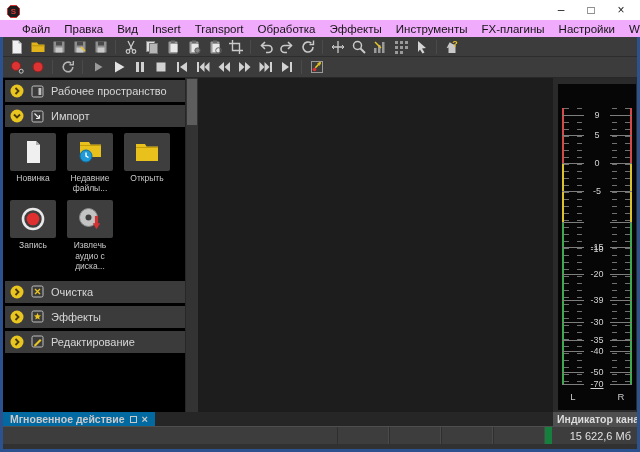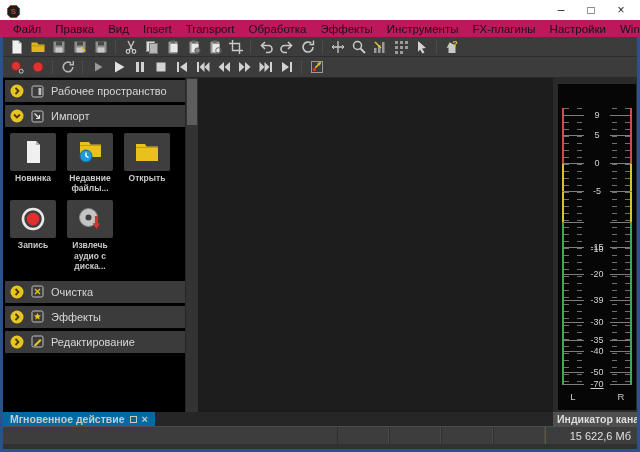--- a/index.html
+++ b/index.html
@@ -6,21 +6,21 @@
   html,body { width:640px; height:452px; background:#1d1d1d; overflow:hidden;
               font-family:"Liberation Sans","DejaVu Sans",sans-serif; }
   .window { position:relative; width:640px; height:452px; background:#fff; }
 
   
   .titlebar { height:20px; background:#fff; display:flex; align-items:center; padding:0 4px 0 7px; }
   .app-ico { width:13px; height:13px; display:inline-block; }
   .win-controls { margin-left:auto; display:flex; }
   .win-btn { width:30px; height:18px; display:flex; align-items:center; justify-content:center;
              color:#222; font-size:12px; line-height:1; cursor:default; }
-  .menubar { height:17px; background:#be185d; display:flex; align-items:center; padding-left:6px; }
+  .menubar { height:17px; background:#f0abfc; display:flex; align-items:center; padding-left:15px; }
   .menu-item { font-size:11.5px; color:#141414; padding:1px 7px; white-space:nowrap; }
 
   
   .body-frame { position:absolute; top:37px; left:0; right:0; bottom:0;
                 border:3px solid #2b518e; border-top:none; background:#1d1d1d;
                 display:flex; flex-direction:column; }
 
   
   .toolbar { background:#3c3c3c; display:flex; align-items:center; padding-left:3px; flex:0 0 auto; }
   .toolbar.row1 { height:20px; border-bottom:1px solid #2d2d2d; }
@@ -37,21 +37,21 @@
   .sidebar { position:relative; width:195px; background:#000000; flex:0 0 auto; }
   .sb-inner { position:absolute; top:2px; left:2px; right:13px; bottom:0; overflow:hidden; }
   .sb-header { height:22px; margin-bottom:3px; background:#3b3b3b; display:flex; align-items:center;
                gap:7px; padding-left:5px; }
   .sb-label { font-size:11px; color:#d6d6d6; white-space:nowrap; }
   .sb-exp, .sb-mini { display:flex; align-items:center; }
   .tile-grid { display:flex; flex-wrap:wrap; gap:7px 11px; padding:3px 2px 8px 5px; margin-bottom:2px; }
   .tile { width:46px; display:flex; flex-direction:column; align-items:center; }
   .tile-box { width:46px; height:38px; background:#3e3e3e; border-radius:2px;
               display:flex; align-items:center; justify-content:center; }
-  .tile-label { margin-top:2px; font-size:8.5px; line-height:1.2; color:#c9c9c9; text-align:center;font-weight:bold; }
+  .tile-label { margin-top:2px; font-size:8.5px; line-height:1.2; color:#c9c9c9; text-align:center; }
   .sb-scroll { position:absolute; top:0; right:0; bottom:0; width:13px; background:#333;
                border-left:1px solid #272727; }
   .sb-thumb { position:absolute; top:1px; left:1px; right:1px; height:46px; background:#5d5d5d; }
 
   
   .workspace { flex:1 1 auto; background:#1d1d1d; }
 
   
   .meter-panel { position:relative; width:84px; flex:0 0 auto; background:#2a2a2a; }
   .meter-box { position:absolute; top:6px; left:5px; right:1px; bottom:2px; background:#060606; }
@@ -75,21 +75,21 @@
   .doc-tab .sq { width:7px; height:7px; border:1px solid #c9c9c9; display:inline-block; }
   .doc-tab .xg { font-size:11px; font-weight:bold; color:#c9c9c9; line-height:1; }
   .meter-tab { margin-left:auto; width:84px; background:#4f4f4f; color:#dcdcdc; font-size:10.5px;
                font-weight:bold; display:flex; align-items:center; padding-left:4px;
                white-space:nowrap; overflow:hidden; }
 
   
   .statusbar { flex:0 0 18px; background:#3d3d3d; border-top:1px solid #4e4e4e; display:flex; }
   .sb-fill { flex:1 1 auto; }
   .status-cell { width:52px; border-left:1px solid #2f2f2f; border-right:1px solid #4a4a4a; }
-  .sb-mem { width:92px; border-left:1px solid #15803d; font-size:11px; color:#e0e0e0;
+  .sb-mem { width:92px; border-left:7px solid #15803d; font-size:11px; color:#e0e0e0;
             display:flex; align-items:center; justify-content:flex-end; padding-right:6px; }
   .bottom-strip { flex:0 0 5px; background:#313131; }
 </style>
 </head>
 <body>
 
 <div class="window">
   <div class="titlebar">
     <span class="app-ico" id="app-ico"><svg width="13" height="13" viewBox="0 0 13 13">
           <path d="M3.5.5h6l3 3v6l-3 3h-6l-3-3v-6z" fill="#1c1c1c" stroke="#d23030"></path>

